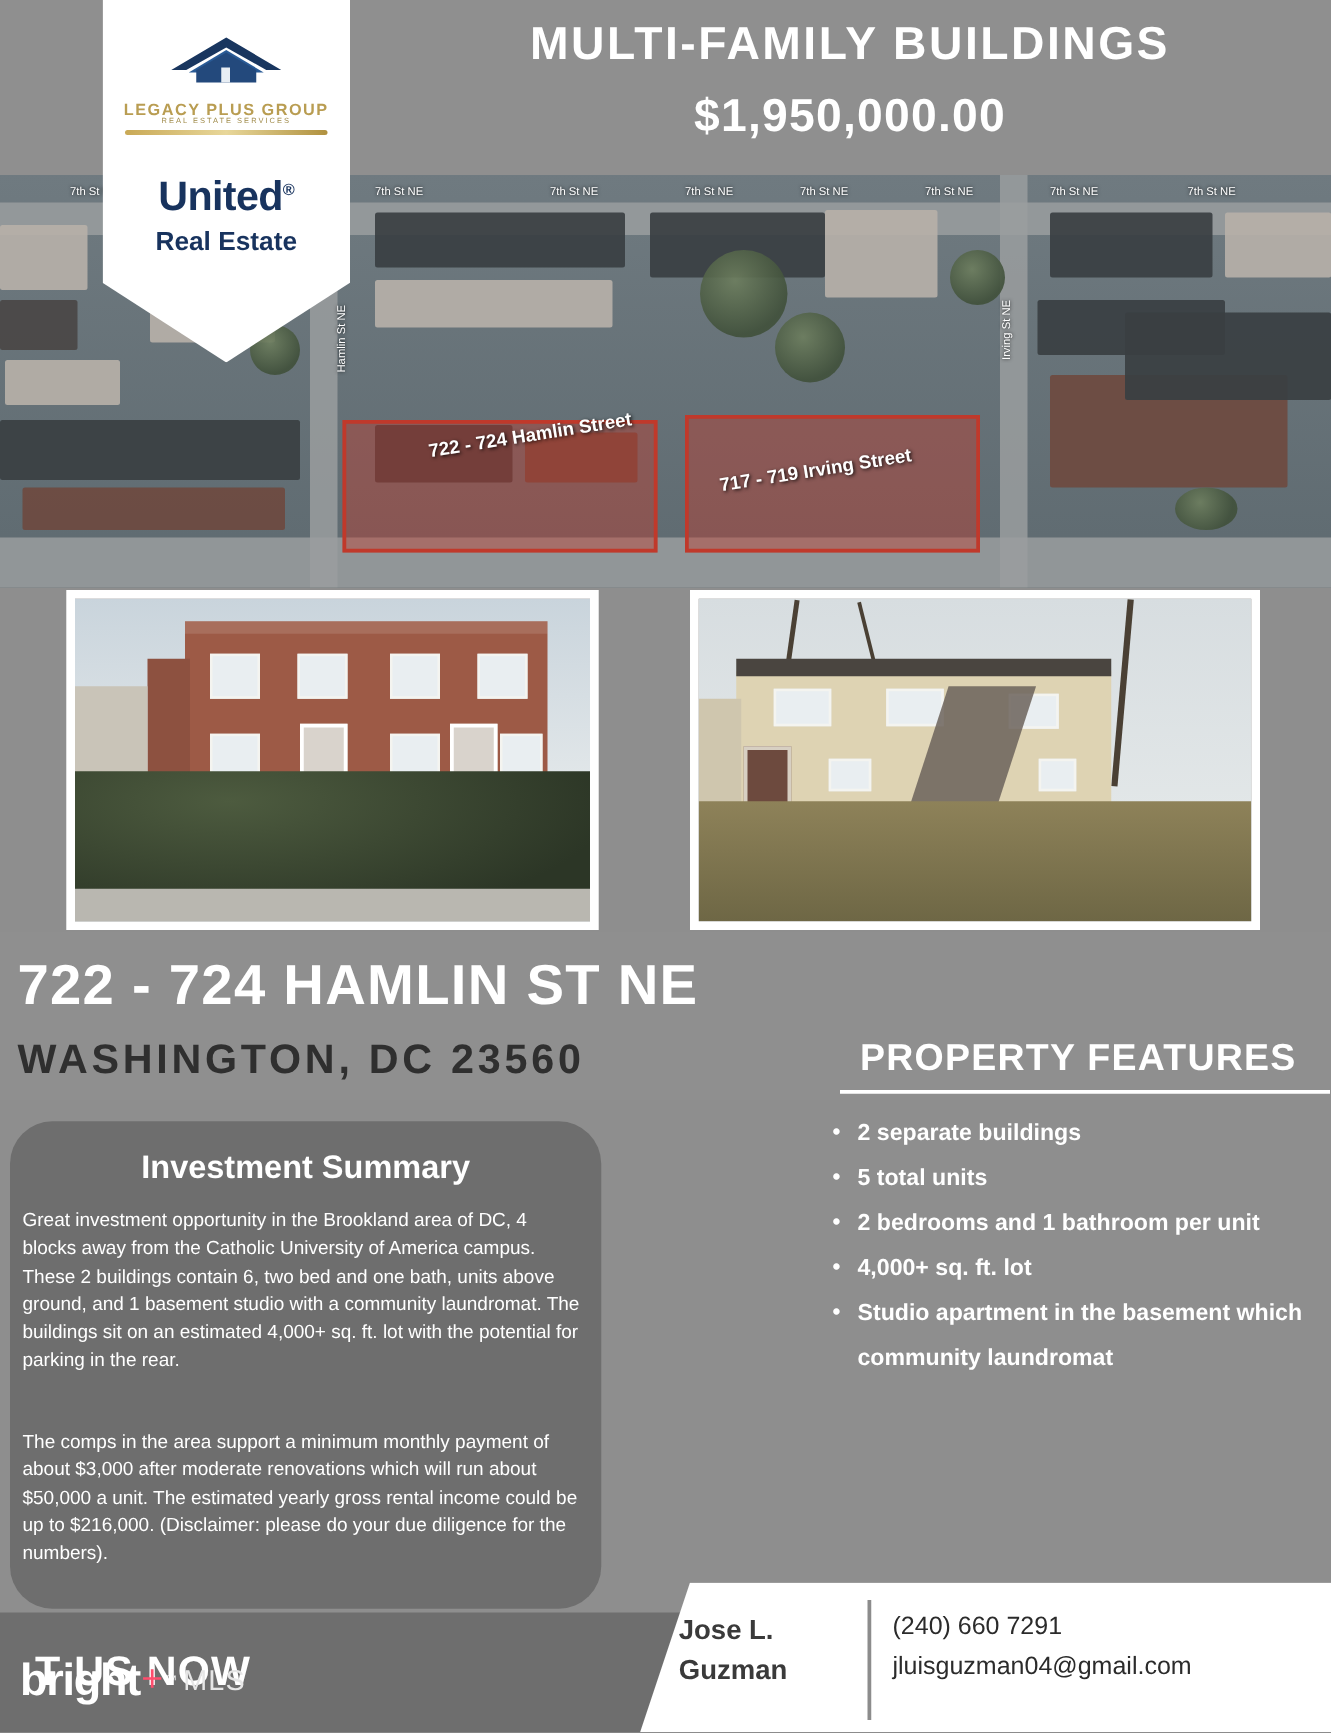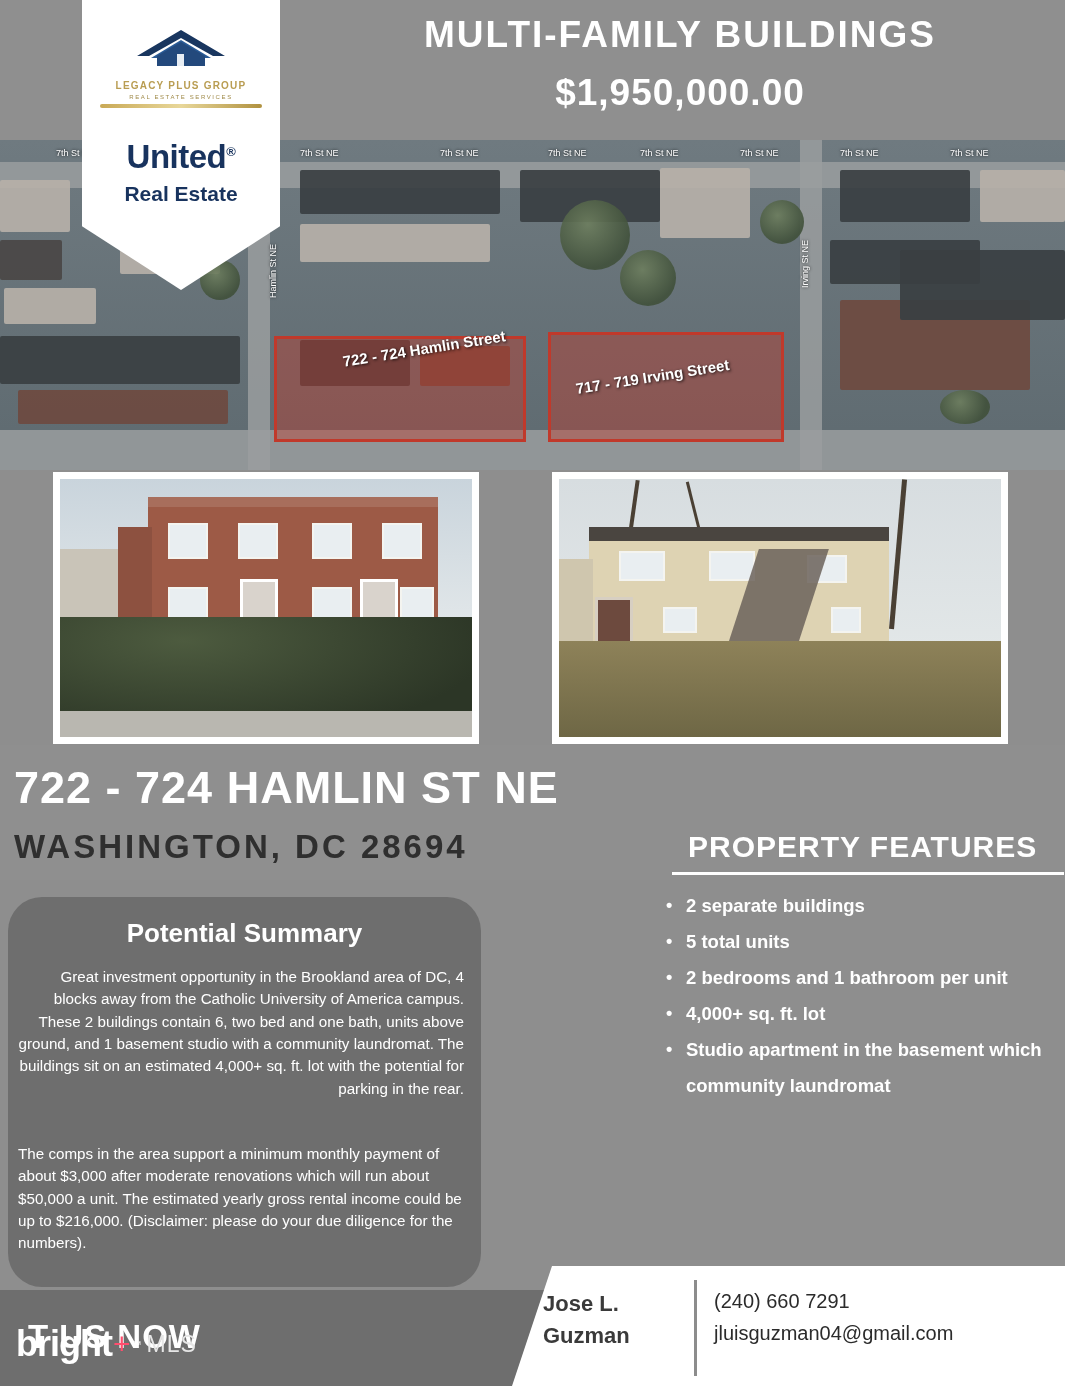--- a/index.html
+++ b/index.html
@@ -36,21 +36,21 @@
     clip-path: polygon(0 0, 100% 0, 100% 78%, 50% 100%, 0 78%);
     z-index: 20;
     text-align: center;
   }
   .logo-roof {
     position: absolute; top: 26px; left: 50%; transform: translateX(-50%);
     width: 96px; height: 48px;
   }
   .logo-legacy-txt {
     position: absolute; top: 80px; left: 0; width: 198px;
-    font-size: 10px; font-weight: bold; color: #b99d52; letter-spacing: 1.2px;
+    font-size: 13px; font-weight: bold; color: #b99d52; letter-spacing: 1.2px;
   }
   .logo-legacy-sub {
     position: absolute; top: 94px; left: 0; width: 198px;
     font-size: 6px; color: #a08b4a; letter-spacing: 1.6px;
   }
   .logo-gold-swoosh {
     position: absolute; top: 104px; left: 18px; width: 162px; height: 4px;
     background: linear-gradient(90deg,#c9a956,#e8d79a,#b0913f);
     border-radius: 2px;
   }
@@ -176,21 +176,21 @@
     background: #6e6e6e; border-radius: 34px;
   }
   .summary-title {
     position: absolute; top: 918px; left: 8px; width: 473px; text-align: center;
     font-size: 26px; font-weight: bold; color: #ffffff;
   }
   .summary-p {
     position: absolute; left: 18px; width: 446px;
     color: #ffffff; font-size: 15.2px; line-height: 1.47;
   }
-  #summary-p1 { top: 966px; text-align: right; }
+  #summary-p1 { top: 966px; }
   #summary-p2 { top: 1143px; }
 
   
   .contact-band {
     position: absolute; top: 1290px; left: 0; width: 1065px; height: 96px;
     background: #6e6e6e;
   }
   .contact-cta {
     position: absolute; top: 1318px; left: 28px;
     font-size: 33px; font-weight: bold; color: #ffffff; letter-spacing: 1px;
@@ -344,34 +344,34 @@
     <div class="win" style="left:104px;top:128px;width:34px;height:26px;"></div>
     <div class="win" style="left:272px;top:128px;width:30px;height:26px;"></div>
     <div class="door" style="left:36px;top:118px;width:38px;height:60px;background:#6d4a3e;border-color:#d7cfc2;"></div>
     <div class="stair" style="left:182px;top:70px;width:70px;height:110px;transform:skewX(-18deg);opacity:.85;"></div>
     <div class="yellow-house" style="left:0;top:80px;width:34px;height:100px;background:#cfc6ae;"></div>
     <div class="lawn"></div>
   </div>
 
   <div class="address-band"></div>
   <div class="address-line1">722 - 724 HAMLIN ST NE</div>
-  <div class="address-line2">WASHINGTON, DC 28694</div>
+  <div class="address-line2">WASHINGTON, DC 23560</div>
 
   <div class="features-title">PROPERTY FEATURES</div>
   <div class="features-rule"></div>
   <ul class="features-list">
     <li>2 separate buildings</li>
     <li>5 total units</li>
     <li>2 bedrooms and 1 bathroom per unit</li>
     <li>4,000+ sq. ft. lot</li>
     <li>Studio apartment in the basement which community laundromat</li>
   </ul>
 
   <div class="summary-card"></div>
-  <div class="summary-title">Potential Summary</div>
+  <div class="summary-title">Investment Summary</div>
   <div class="summary-p" id="summary-p1">Great investment opportunity in the Brookland area of DC, 4 blocks away from the Catholic University of America campus. These 2 buildings contain 6, two bed and one bath, units above ground, and 1 basement studio with a community laundromat. The buildings sit on an estimated 4,000+ sq. ft. lot with the potential for parking in the rear.</div>
   <div class="summary-p" id="summary-p2">The comps in the area support a minimum monthly payment of about $3,000 after moderate renovations which will run about $50,000 a unit. The estimated yearly gross rental income could be up to $216,000. (Disclaimer: please do your due diligence for the numbers).</div>
 
   <div class="contact-band"></div>
   <div class="contact-cta">T US NOW</div>
   <div class="contact-card"></div>
   <div class="contact-name">Jose L. Guzman</div>
   <div class="contact-divider"></div>
   <div class="contact-phone">(240) 660 7291</div>
   <div class="contact-email">jluisguzman04@gmail.com</div>

